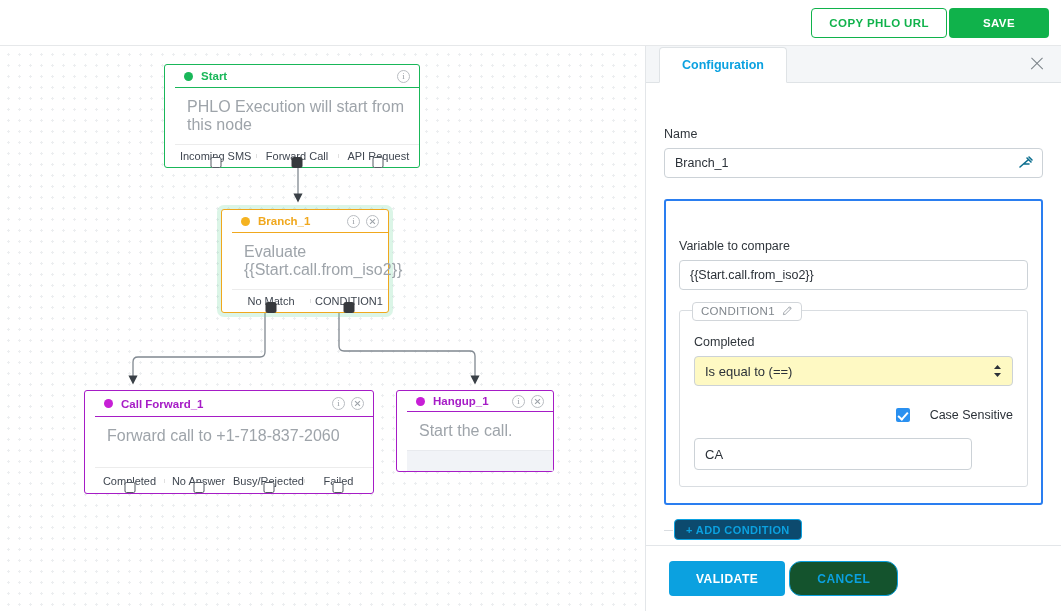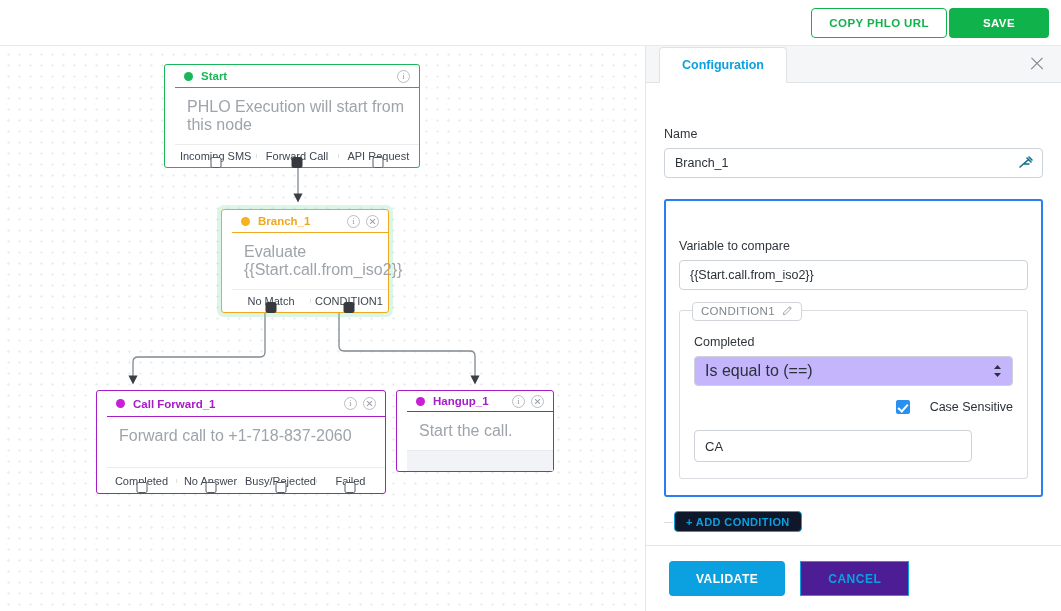--- a/index.html
+++ b/index.html
@@ -102,21 +102,21 @@
   #node-start .dot { background: #19b759; }
 
   
   #node-branch { left: 221px; top: 163px; width: 168px; height: 104px;
     border: 1px solid #f0a81e; box-shadow: 0 0 0 4px rgba(125,220,170,.28); }
   #node-branch .node-head { border-bottom-color: #f0a81e; }
   #node-branch .node-title { color: #f0a81e; }
   #node-branch .dot { background: #f5b320; }
 
   
-  #node-cf { left: 96px; top: 344px; width: 290px; height: 104px;
+  #node-cf { left: 84px; top: 344px; width: 290px; height: 104px;
     border: 1px solid #a61cc6; }
   #node-cf .node-head { border-bottom-color: #a61cc6; }
   #node-cf .node-title { color: #a61cc6; }
   #node-cf .dot { background: #c71fd6; }
 
   
   #node-hu { left: 396px; top: 344px; width: 158px; height: 82px;
     border: 1px solid #a61cc6; }
   #node-hu .node-head { border-bottom-color: #a61cc6; }
   #node-hu .node-title { color: #a61cc6; }
@@ -182,31 +182,31 @@
     position: absolute; top: -10px; left: 12px;
     background: #ffffff; padding: 0 0;
   }
   .cond-chip {
     display: inline-flex; align-items: center; gap: 7px;
     border: 1px solid #d2d6da; border-radius: 4px; background: #ffffff;
     padding: 2px 8px; font-size: 11.5px; color: #81878d; letter-spacing: .3px;
   }
   .select {
     width: 100%; height: 30px; border: 1px solid #ccd2d7; border-radius: 4px;
-    background: #c4b5fd; font-size: 16px; color: #2b3138;
+    background: #fef9c3; font-size: 13px; color: #2b3138;
     padding: 0 28px 0 10px; display: flex; align-items: center;
     position: relative; cursor: pointer;
   }
   .sel-arrows {
     position: absolute; right: 10px; top: 50%; transform: translateY(-50%);
     display: flex; flex-direction: column; gap: 2px;
   }
   .cs-row {
     display: flex; align-items: center; justify-content: flex-end;
-    gap: 20px; margin-top: 14px;
+    gap: 20px; margin-top: 22px;
   }
   .cbx {
     width: 14px; height: 14px; border-radius: 2px; background: #2a90f0;
     position: relative; cursor: pointer;
   }
   .cbx::after {
     content: ""; position: absolute; left: 4px; top: 1.5px;
     width: 4px; height: 8px; border: solid #ffffff;
     border-width: 0 2px 2px 0; transform: rotate(42deg);
   }
@@ -217,37 +217,37 @@
     font-size: 13px; color: #2b3138; padding: 0 10px;
     display: flex; align-items: center;
   }
   .add-wrap { margin-top: 14px; padding-left: 10px; position: relative; }
   .add-wrap::before {
     content: ""; position: absolute; left: 0; top: 11px; width: 9px; height: 1px;
     background: #d9dde1;
   }
   .btn-add {
     display: inline-flex; align-items: center; height: 21px; padding: 0 11px;
-    border: 1px solid #0ba1e0; border-radius: 4px; background: #0f172a;
+    border: 1px solid #0ba1e0; border-radius: 4px; background: #0c4a6e;
     color: #0ba1e0; font-size: 11px; font-weight: bold; letter-spacing: .4px;
     cursor: pointer;
   }
 
   .panel-foot {
     height: 66px; border-top: 1px solid #e3e6e9; background: #ffffff;
-    display: flex; align-items: center; padding-left: 23px; gap: 15px;
+    display: flex; align-items: center; padding-left: 23px; gap: 4px;
   }
   .btn-validate {
     height: 35px; padding: 0 27px; border: none; border-radius: 4px;
     background: #0ba1e0; color: #ffffff; font-size: 12px; font-weight: bold;
     letter-spacing: .5px; display: flex; align-items: center; cursor: pointer;
   }
   .btn-cancel {
-    height: 35px; padding: 0 27px; border: 1px solid #0ba1e0; border-radius: 0;
-    background: #4c1d95; color: #0ba1e0; font-size: 12px; font-weight: bold;
+    height: 35px; padding: 0 27px; border: 1px solid #0ba1e0; border-radius: 12px;
+    background: #14532d; color: #0ba1e0; font-size: 12px; font-weight: bold;
     letter-spacing: .5px; display: flex; align-items: center; cursor: pointer;
   }
 </style>
 </head>
 <body>
 
 <div id="app">
 
   <div class="topbar">
     <div class="btn-copy">COPY PHLO URL</div>

